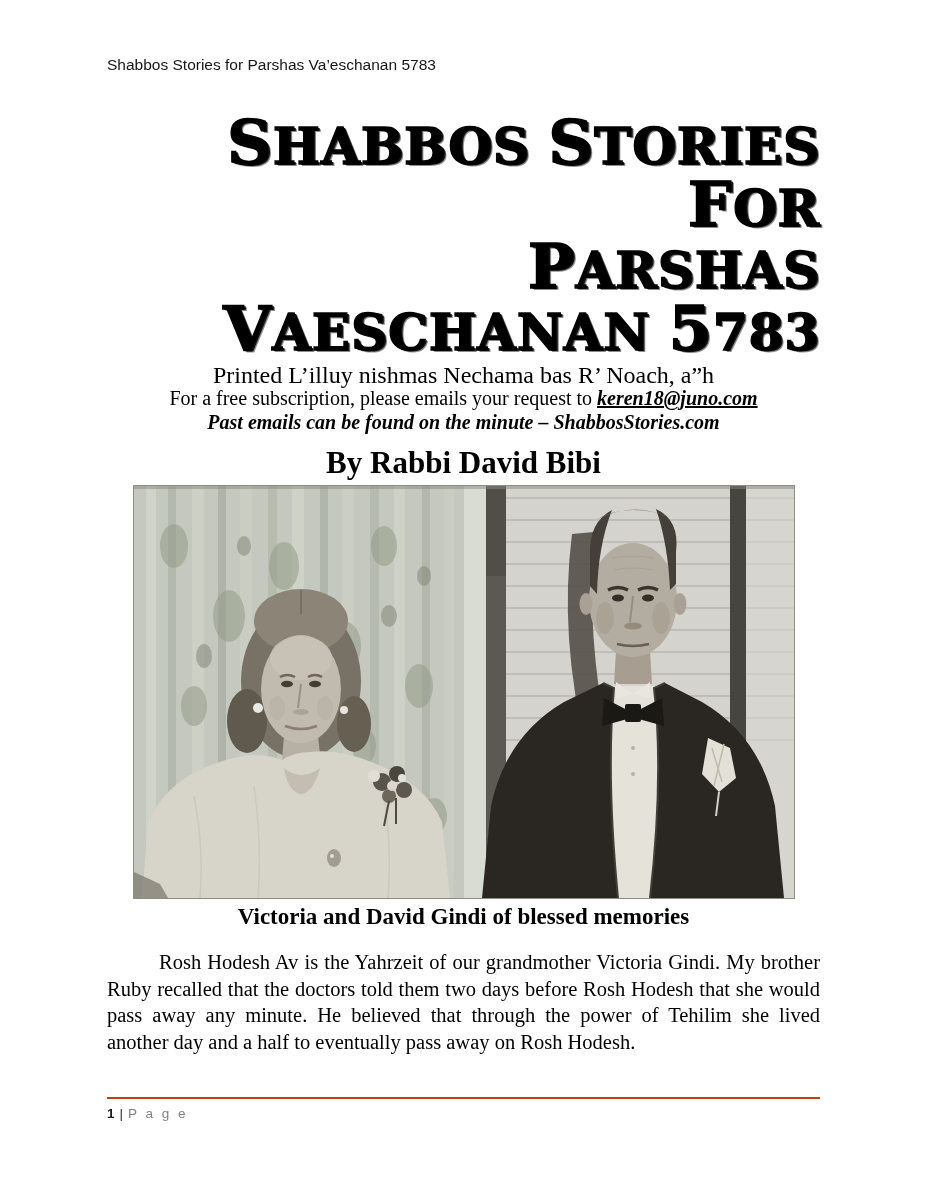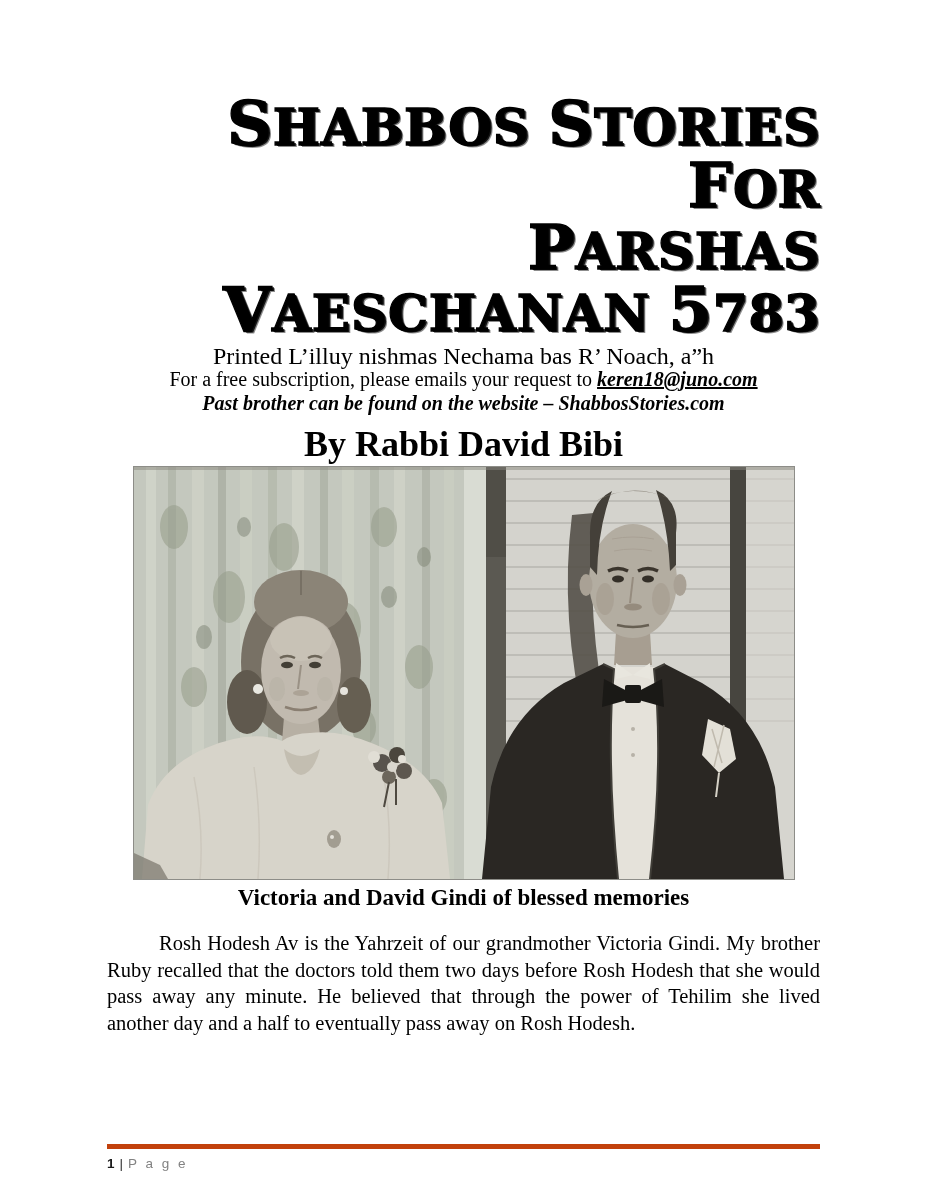--- a/index.html
+++ b/index.html
@@ -23,55 +23,56 @@
   .mast-sub { text-align:center; }
   .volume { font-size:20.5px; line-height:25px; margin-top:8px; }
   .dedication { font-size:24px; font-weight:normal; line-height:23px; }
   .subscription { font-size:20px; line-height:23px; }
   .subscription .email { font-weight:bold; font-style:italic; text-decoration:underline; }
   .pastmails { font-size:20px; font-weight:bold; font-style:italic; line-height:24px; }
   .headline { text-align:center; font-weight:bold; margin-top:13px; }
   .h-line1 { font-size:54px; line-height:60px; }
   .h-line2 { font-size:50px; line-height:56px; margin-top:6px; }
   .h-line2 .sub { font-size:38px; margin-left:12px; }
-  .byline { text-align:center; font-weight:bold; font-size:36px; line-height:32px; margin-top:2px; }
+  .byline { text-align:center; font-weight:bold; font-size:31px; line-height:32px; margin-top:2px; }
   .photo-wrap {
     width:660px; height:412px; margin:6px auto 0;
     border:1px solid #8d8d88; background:#d3d2cd;
   }
   .photo-wrap svg { display:block; }
   .caption { text-align:center; font-weight:bold; font-size:23px; line-height:26px; margin-top:5px; }
   .body-text {
     margin-top:19px; font-size:20.5px; line-height:26.5px;
     text-align:justify; text-indent:52px;
   }
   .footer {
-    position:absolute; left:107px; right:107px; top:1144px;
-    border-top:5px solid #c2410c; padding-top:7px;
+    position:absolute; left:107px; right:107px; top:1097px;
+    border-top:2px solid #c2410c; padding-top:7px;
     font-family:"Liberation Sans", sans-serif; font-size:13.5px;
   }
   .footer .num { font-weight:bold; color:#1c1c1c; }
   .footer .sep { color:#2e2e2e; margin:0 5px; }
   .footer .plabel { color:#828282; letter-spacing:2.5px; }
 </style>
 </head>
 <body>
 
 <div class="page">
 
+  <div class="doc-header">Shabbos Stories for Parshas Va’eschanan 5783</div>
 
   <div class="masthead-title">
     <div><span class="ini">S</span>HABBOS <span class="ini">S</span>TORIES <span class="ini">F</span>OR</div>
     <div><span class="ini">P</span>ARSHAS <span class="ini">V</span>AESCHANAN <span class="ini">5</span>783</div>
   </div>
 
   <div class="mast-sub">
     <div class="dedication">Printed L’illuy nishmas Nechama bas R’ Noach, a”h</div>
     <div class="subscription"><span>For a free subscription, please emails your request to </span><span class="email">keren18@juno.com</span></div>
-    <div class="pastmails">Past brother can be found on the website – ShabbosStories.com</div>
+    <div class="pastmails">Past emails can be found on the minute – ShabbosStories.com</div>
   </div>
 
   <div class="headline">
   </div>
   <div class="byline">By Rabbi David Bibi</div>
 
   <div class="photo-wrap">
     <svg width="660" height="412" viewBox="0 0 660 412">
 
       <rect x="0" y="0" width="660" height="412" fill="#d7d6d1"></rect>

